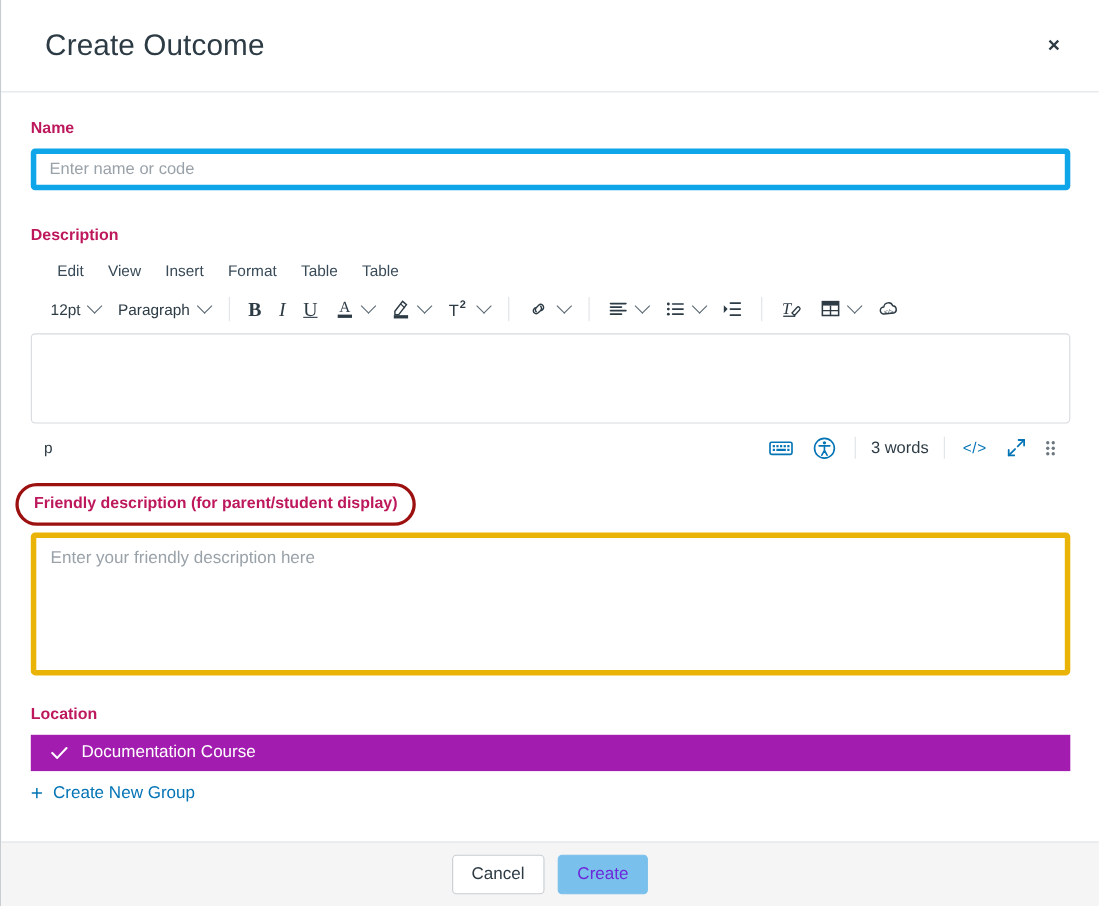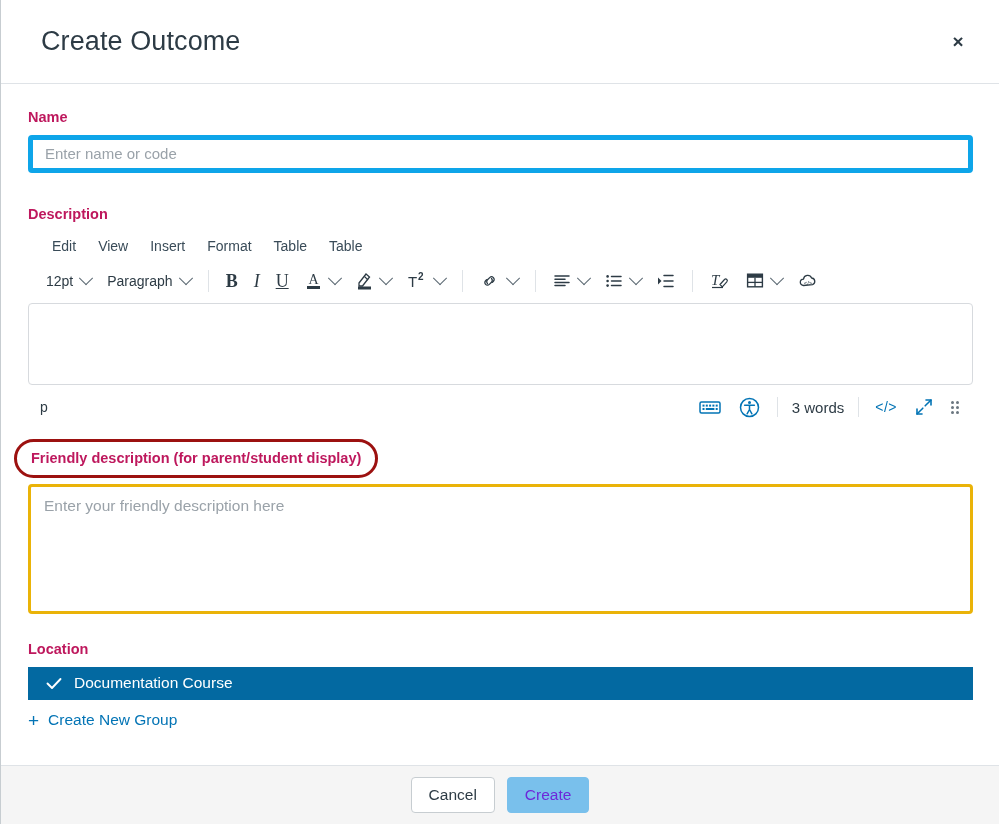--- a/index.html
+++ b/index.html
@@ -196,36 +196,36 @@
     border: 3px solid #9c1110;
     border-radius: 22px;
     background: #fff;
   }
   .annot-wrap .field-label { margin-bottom: 0; font-size: 14.5px; }
 
   .friendly-textarea {
     width: 100%;
     box-sizing: border-box;
     height: 130px;
-    border: 3px solid #eab308;
+    border: 5px solid #eab308;
     border-radius: 4px;
     padding: 10px 13px;
     font-family: "Liberation Sans", sans-serif;
     font-size: 15.5px;
     color: #2d3b45;
     resize: none;
     outline: none;
     background: #fff;
   }
   .friendly-textarea::placeholder { color: #9aa2a9; opacity: 1; }
 
   
   .location-block { margin-top: 22px; }
   .location-row {
-    background: #0369a1;
+    background: #a21caf;
     color: #ffffff;
     height: 33px;
     display: flex;
     align-items: center;
     gap: 12px;
     padding: 0 18px;
     font-size: 15.5px;
     cursor: pointer;
   }
   .check {

